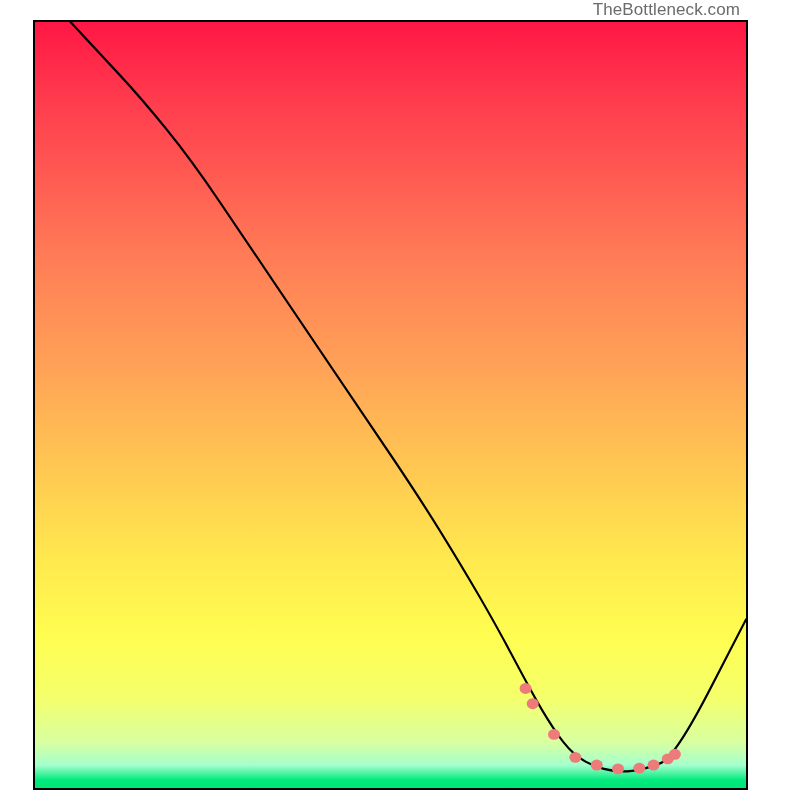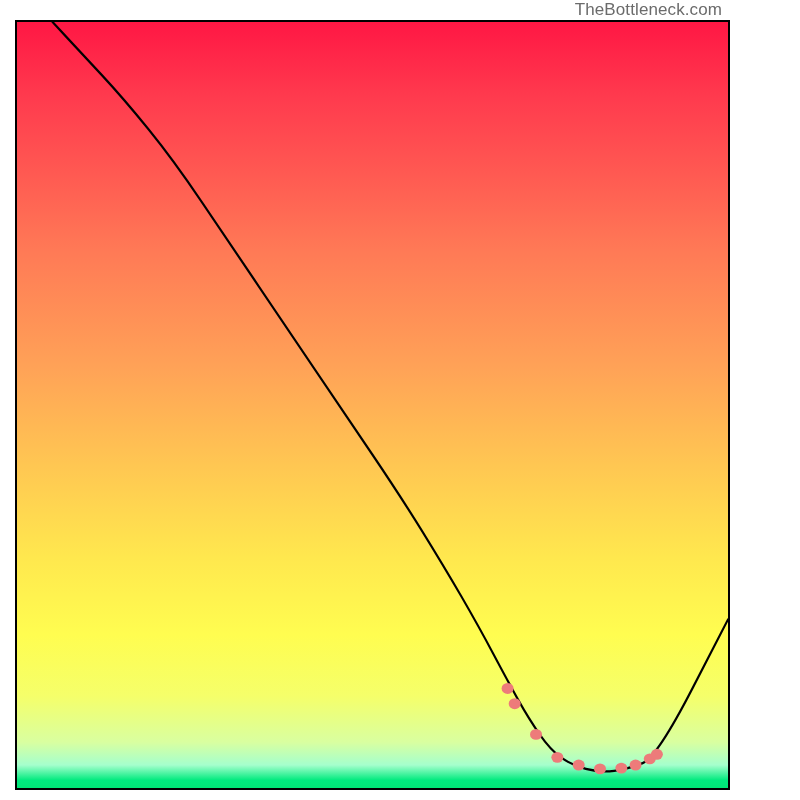--- a/index.html
+++ b/index.html
@@ -6,21 +6,21 @@
     margin: 0;
     padding: 0;
     width: 800px;
     height: 800px;
     overflow: hidden;
     background: #ffffff;
     font-family: Arial, Helvetica, sans-serif;
   }
   .plot-area {
     position: absolute;
-    left: 15px;
+    left: 33px;
     top: 20px;
     width: 715px;
     height: 770px;
     background: linear-gradient(
       to bottom,
       #ff1744 0%,
       #ff3b4e 10%,
       #ff5a52 20%,
       #ff7a56 30%,
       #ffa257 45%,

